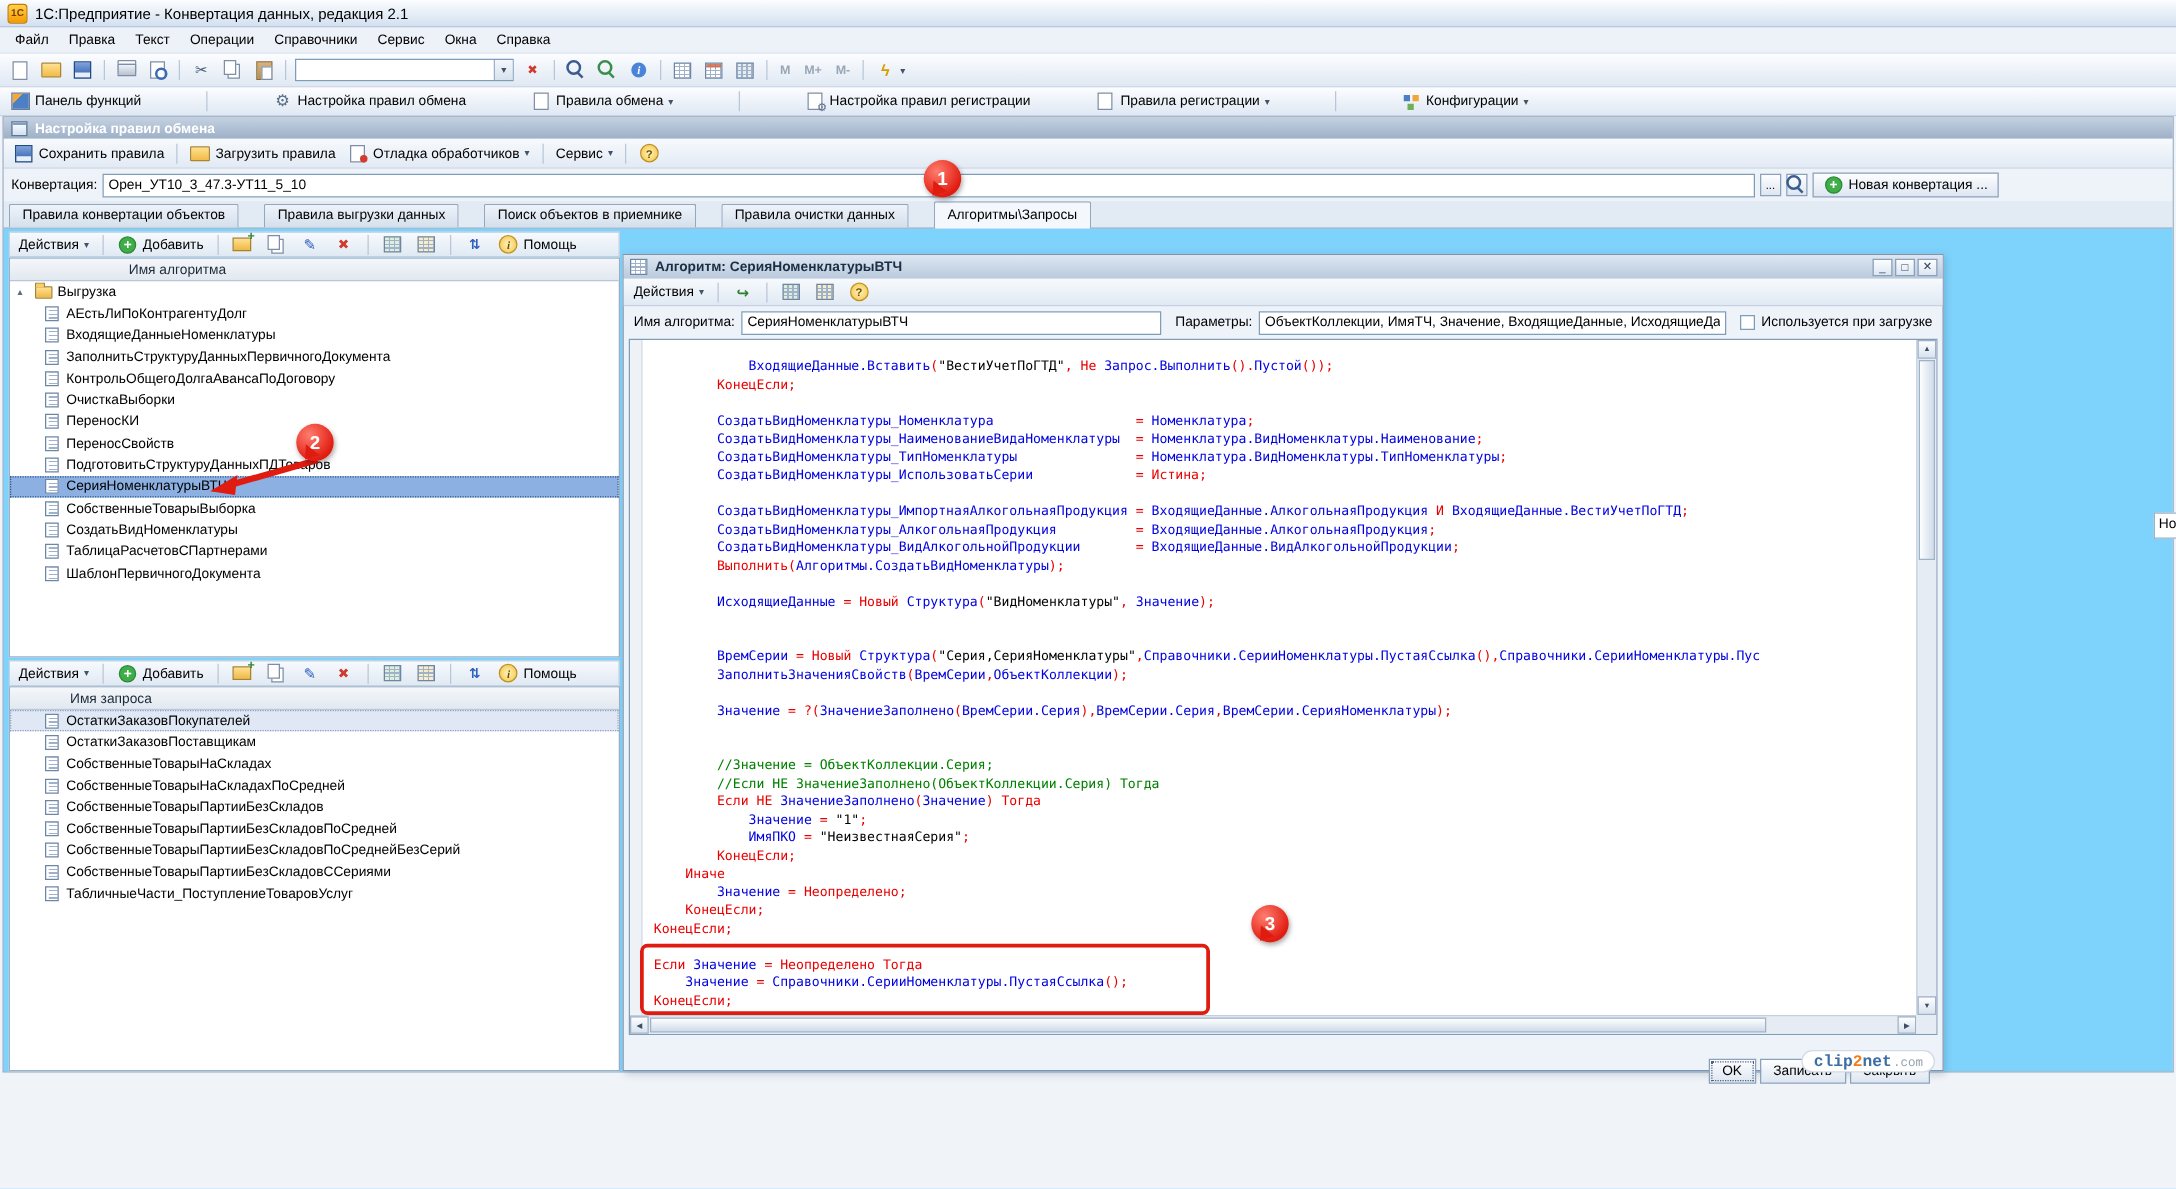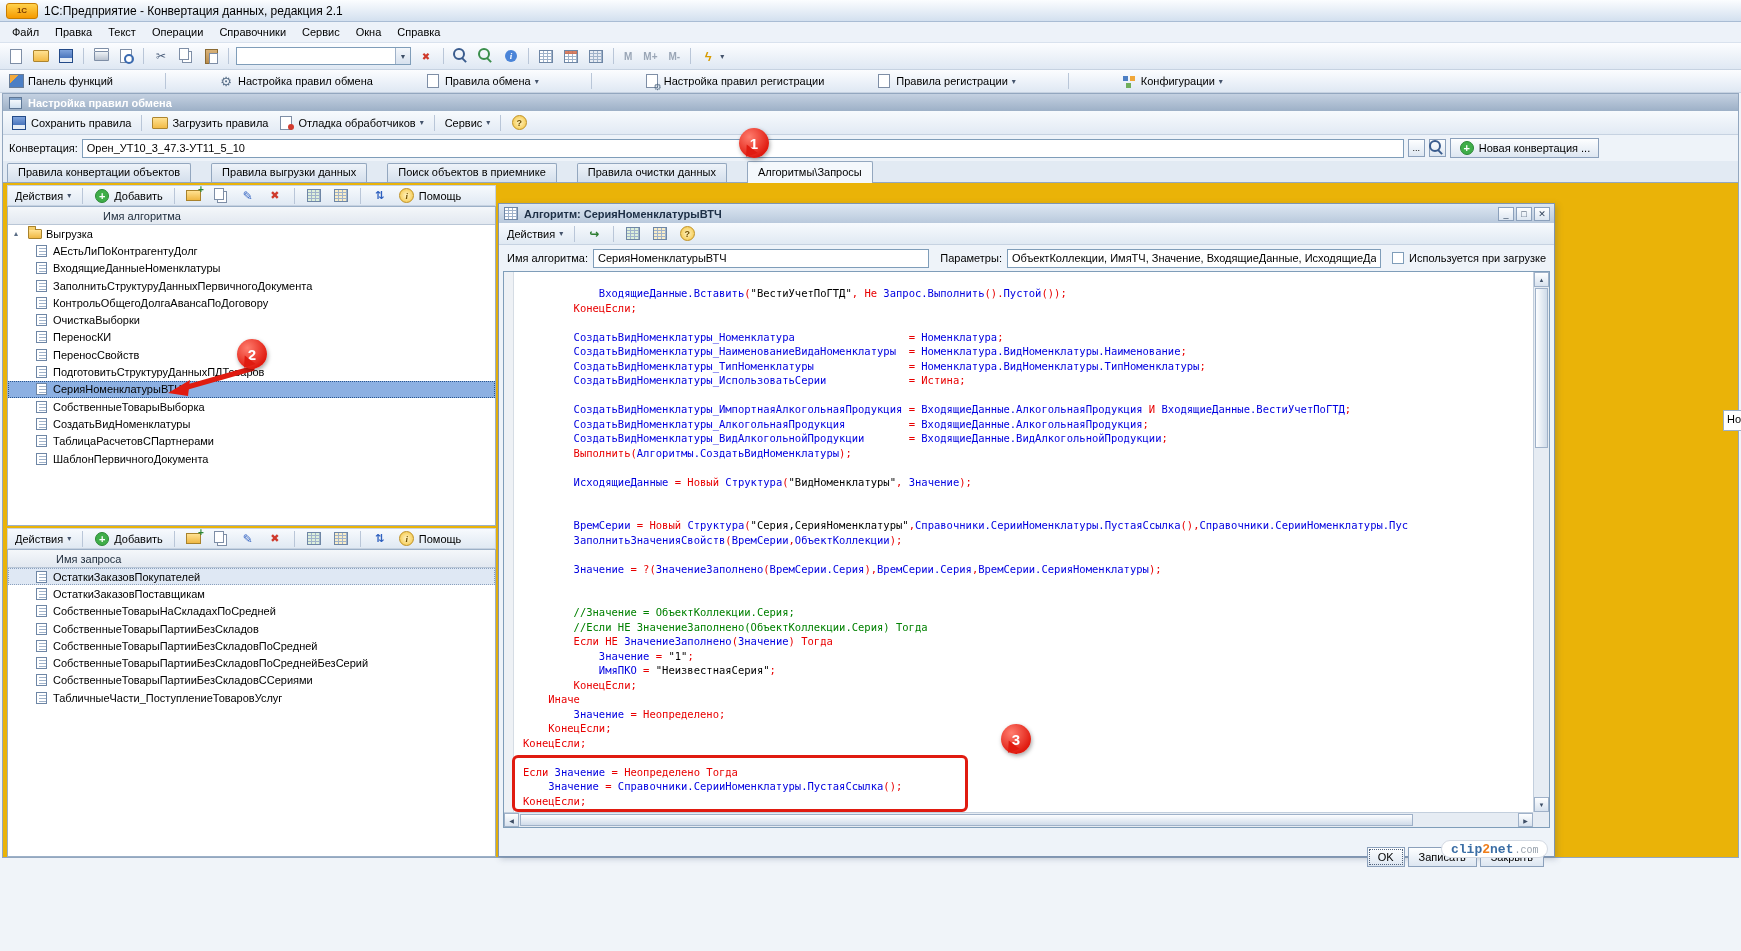--- a/index.html
+++ b/index.html
@@ -6,21 +6,21 @@
   html,body { margin:0; padding:0; }
   body {
     width:1741px; height:951px; position:relative; overflow:hidden;
     font-family:"Liberation Sans","DejaVu Sans",sans-serif; font-size:11px; color:#000;
     background:#f0f4f9;
   }
   
   .titlebar { position:absolute; left:0; top:0; width:100%; height:22px;
     background:linear-gradient(#fbfdff,#d3e0ef); border-bottom:1px solid #a9bcd4;
     display:flex; align-items:center; gap:6px; padding:0 6px; font-size:12px; }
-  .app-icon { width:32px; height:16px; border-radius:3px; flex:0 0 auto;
+  .app-icon { width:16px; height:16px; border-radius:3px; flex:0 0 auto;
     background:linear-gradient(#ffd24d,#f59a00); border:1px solid #c87d00;
     color:#7a3c00; font-weight:bold; font-size:8px; display:flex; align-items:center; justify-content:center; }
   .menubar { position:absolute; left:0; top:22px; width:100%; height:21px; background:#edf2f9;
     border-bottom:1px solid #d9e2ee; display:flex; align-items:center; padding:0 4px; }
   .menu-item { padding:2px 8px; }
   .toolbar { display:flex; align-items:center; gap:1px;
     background:linear-gradient(#fcfdff,#dfe8f3); border-bottom:1px solid #c6d2e1; }
   .t1 { position:absolute; left:0; top:43px; width:100%; height:27px; padding:0 4px; }
   .t2 { position:absolute; left:0; top:70px; width:100%; height:23px; padding:0 4px;gap:44px; }
   .sep { width:1px; height:16px; background:#b9c6d8; margin:0 4px; flex:0 0 auto; }
@@ -116,21 +116,21 @@
   .mini-btn { width:17px; height:18px; border:1px solid #8ba0bb;
     background:linear-gradient(#fdfeff,#dde6f1); display:flex; align-items:center; justify-content:center;
     font-size:9px; flex:0 0 auto; }
   .new-conv-btn { height:20px; border:1px solid #8ba0bb; background:linear-gradient(#fdfeff,#dde6f1);
     display:flex; align-items:center; gap:4px; padding:0 8px; white-space:nowrap; }
   .tabstrip { position:absolute; left:0; top:67px; width:100%; height:22px; display:flex;
     align-items:flex-end; padding:0 4px; gap:20px; border-bottom:1px solid #93a7bf; background:#e2eaf3; }
   .tab { height:19px; padding:2px 10px; background:linear-gradient(#eef3f9,#d4dfec);
     border:1px solid #93a7bf; border-bottom:none; border-radius:2px 2px 0 0; white-space:nowrap; }
   .tab.active { background:#f4f8fc; height:22px; margin-bottom:-1px; padding-top:4px; }
-  .exch-content { position:absolute; left:0; top:89px; right:0; bottom:0; background:#eab308; }
+  .exch-content { position:absolute; left:0; top:89px; right:0; bottom:0; background:#7dd3fc; }
 
   
   .panel-toolbar { position:absolute; display:flex; align-items:center; gap:3px; padding:0 3px; height:21px;
     background:linear-gradient(#f7fafd,#e0e9f3); border:1px solid #c6d2e1; }
   #alg-tb { left:4px; top:2px;  width:489px; }
   #qry-tb { left:4px; top:345px; width:489px; }
   .grid { position:absolute; background:#fff; border:1px solid #9cb0c7; overflow:hidden; }
   #alg-grid { left:4px; top:23px;  width:489px; height:320px; }
   #qry-grid { left:4px; top:366px; width:489px; height:308px; }
   .grid-header { height:18px; background:linear-gradient(#f4f7fa,#e2e8f0); border-bottom:1px solid #b9c6d6;
@@ -528,20 +528,24 @@
         <div class="row inactive-selected">
           <span class="sheet"></span>
           <span class="row-label">ОстаткиЗаказовПокупателей</span>
         </div>
         <div class="row">
           <span class="sheet"></span>
           <span class="row-label">ОстаткиЗаказовПоставщикам</span>
         </div>
         <div class="row">
           <span class="sheet"></span>
+          <span class="row-label">СобственныеТоварыНаСкладах</span>
+        </div>
+        <div class="row">
+          <span class="sheet"></span>
           <span class="row-label">СобственныеТоварыНаСкладахПоСредней</span>
         </div>
         <div class="row">
           <span class="sheet"></span>
           <span class="row-label">СобственныеТоварыПартииБезСкладов</span>
         </div>
         <div class="row">
           <span class="sheet"></span>
           <span class="row-label">СобственныеТоварыПартииБезСкладовПоСредней</span>
         </div>

